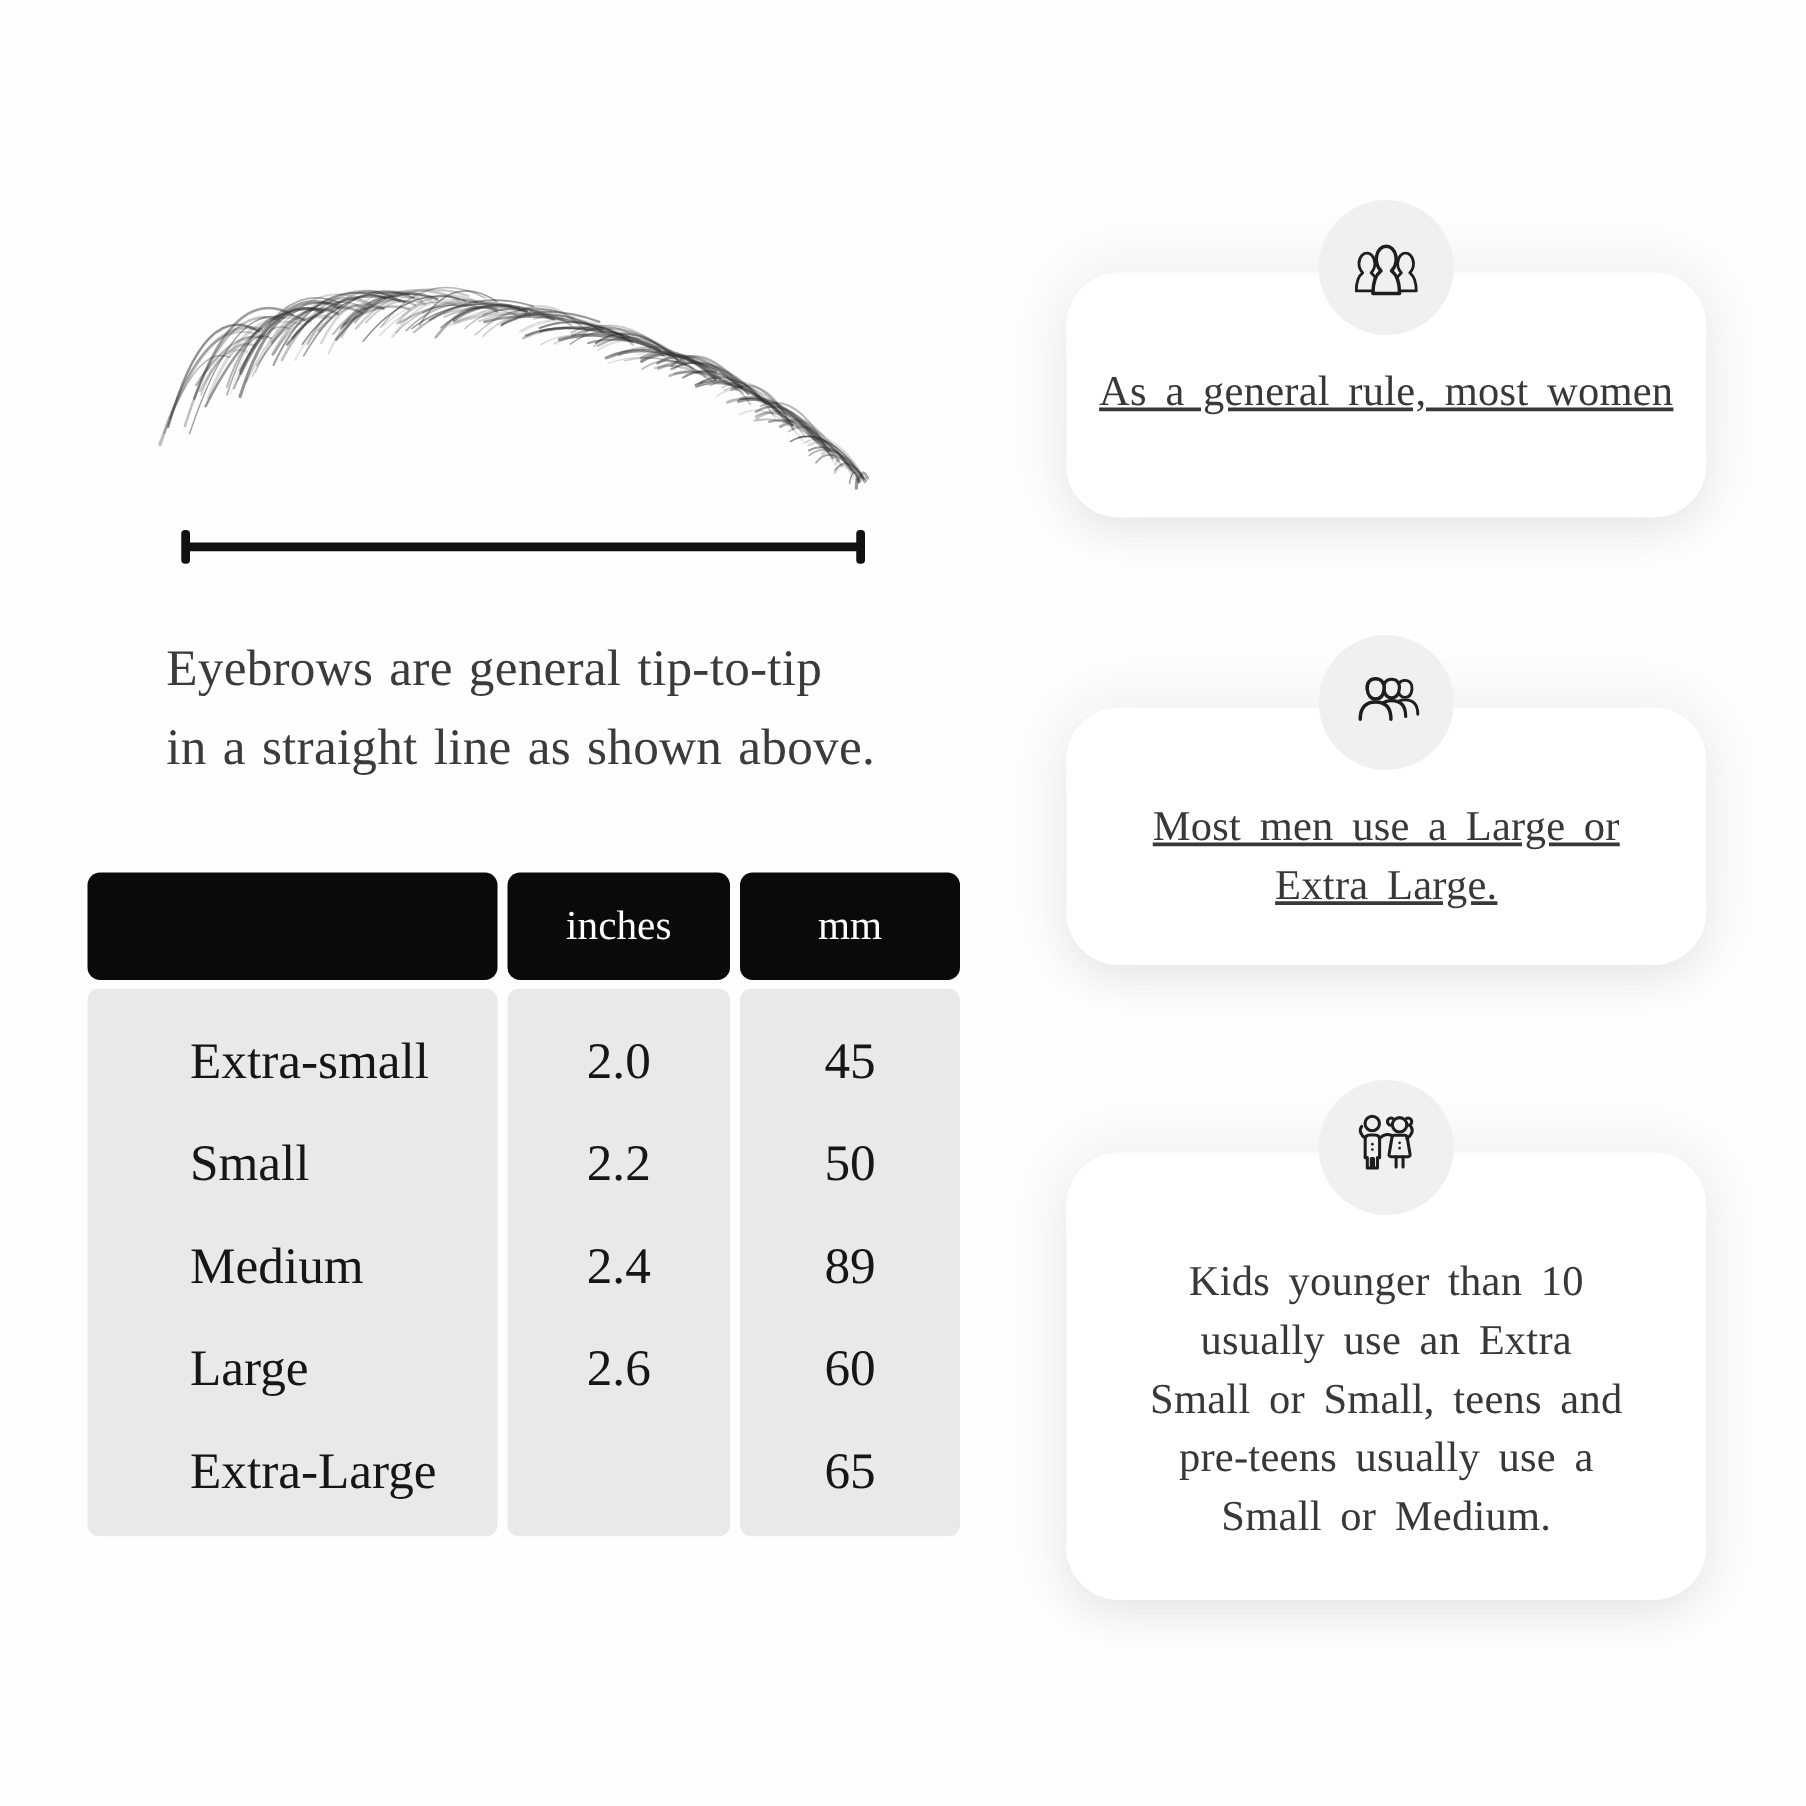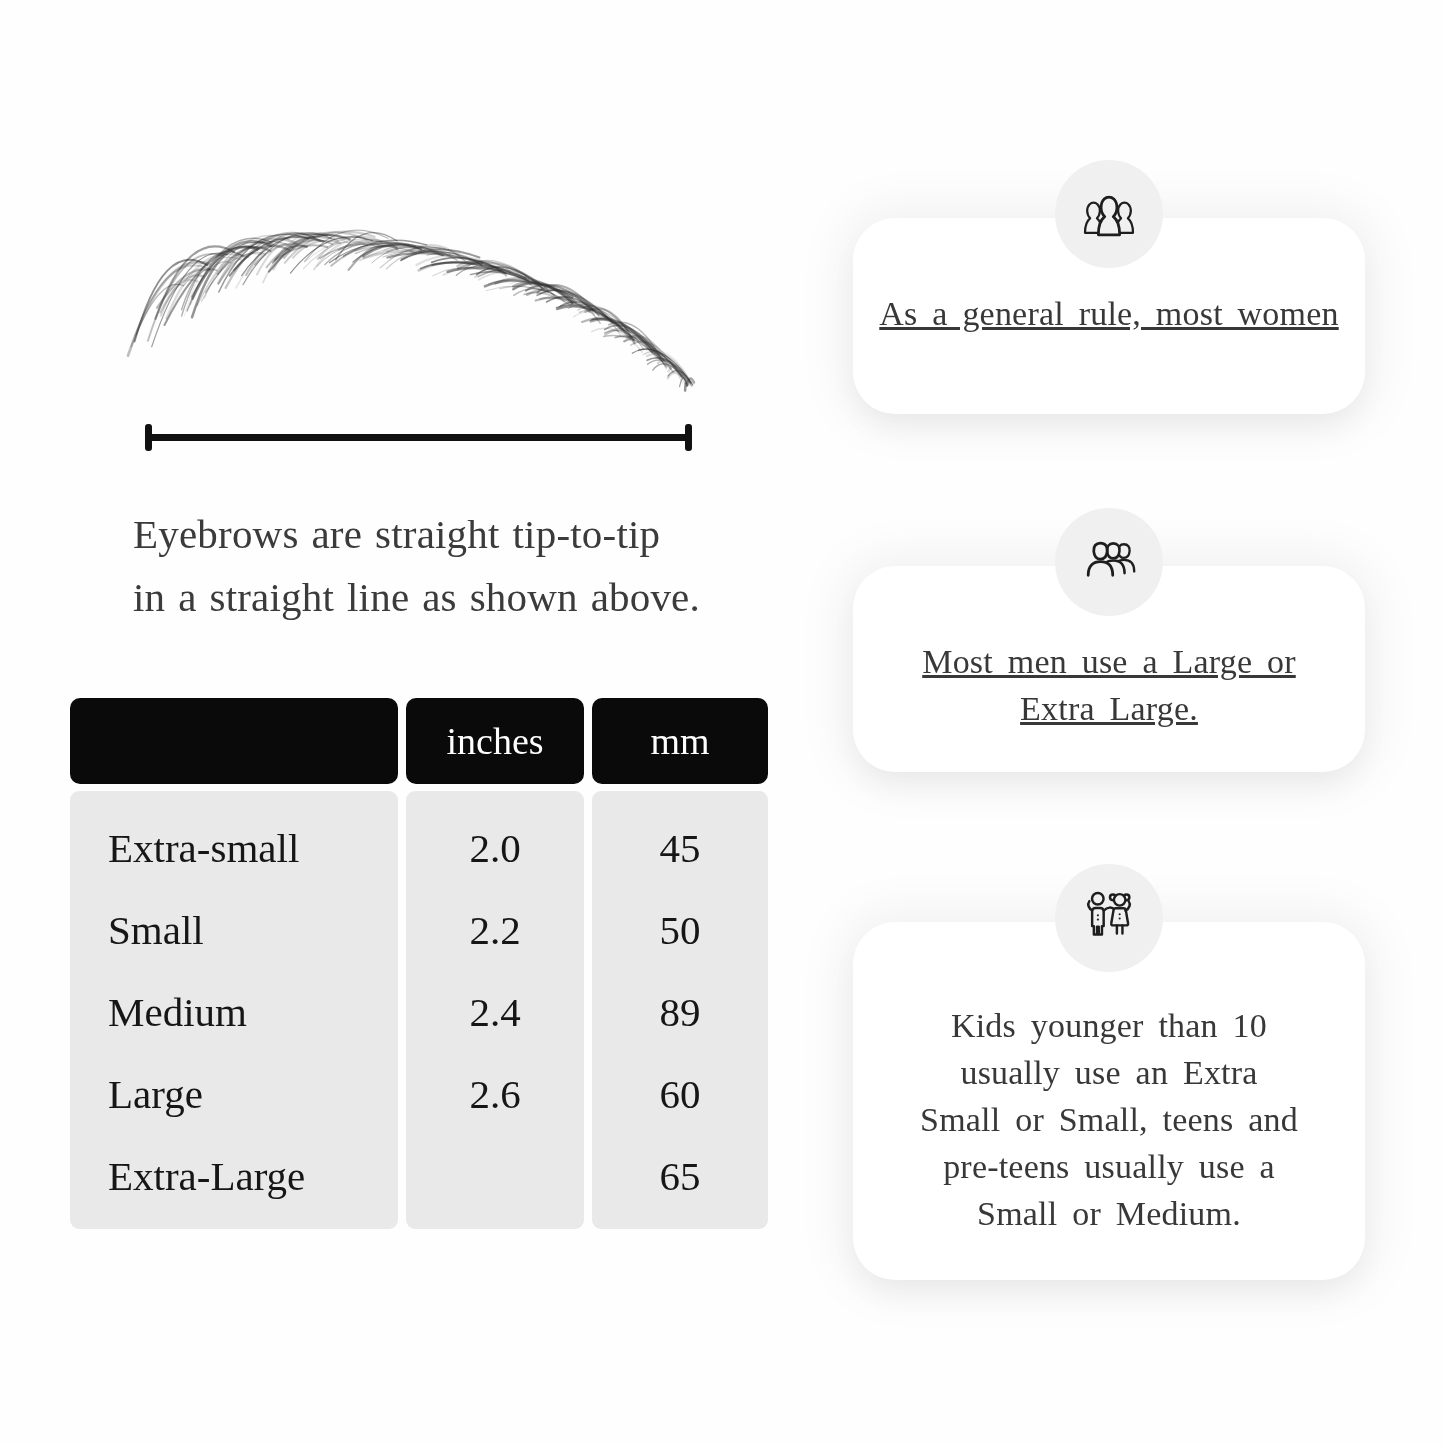--- a/index.html
+++ b/index.html
@@ -13,25 +13,25 @@
                 background:#111;border-radius:3px;}
   .measure-line .tick{position:absolute;top:-10px;width:7px;height:27px;background:#111;border-radius:3px;}
   .tick-l{left:-2px;} .tick-r{right:-2px;}
   .caption{position:absolute;left:133px;top:503px;font-size:41px;line-height:63px;
            color:#3b3b3b;letter-spacing:0.2px;word-spacing:0.06em;white-space:nowrap;}
 
   
   .size-table{position:absolute;left:70px;top:698px;width:698px;}
   .thead,.tbody{display:grid;grid-template-columns:328px 178px 176px;column-gap:8px;}
   .th{height:86px;background:#0a0a0a;border-radius:10px;color:#fff;
-      display:flex;align-items:center;justify-content:center;font-size:38px;}
+      display:flex;align-items:center;justify-content:center;font-size:33px;}
   .tbody{margin-top:7px;}
   .tcol{height:438px;background:#e9e9e9;border-radius:9px;padding-top:16px;box-sizing:border-box;}
   .tcell{height:82px;display:flex;align-items:center;font-size:41px;color:#161616;}
-  .tcol-labels .tcell{padding-left:38px;text-align:right;}
+  .tcol-labels .tcell{padding-left:82px;text-align:right;}
   .tcol-num .tcell{justify-content:center;}
 
   
   .card{position:absolute;left:853px;width:512px;background:#fff;border-radius:42px;
         box-shadow:0 0 48px 14px rgba(0,0,0,0.05), 0 16px 32px -6px rgba(0,0,0,0.055);}
   .card1{top:218px;height:196px;}
   .card2{top:566px;height:206px;}
   .card3{top:922px;height:358px;}
   .icon-circle{position:absolute;left:50%;top:-58px;transform:translateX(-50%);
                width:108px;height:108px;border-radius:50%;background:#f0f0f0;
@@ -210,21 +210,21 @@
         <path d="M530.9,128.0 Q556.7,115.4 578.5,160.3" fill="none" stroke="#2e2e2e" stroke-width="1.73" stroke-opacity="0.10" stroke-linecap="round"></path>
       </svg>
   </div>
 
   <div class="measure-line">
     <span class="tick tick-l"></span>
     <span class="tick tick-r"></span>
   </div>
 
   <div class="caption">
-    <div>Eyebrows are straight tip-to-tip</div>
+    <div>Eyebrows are general tip-to-tip</div>
     <div>in a straight line as shown above.</div>
   </div>
 
   <div class="size-table">
     <div class="thead">
       <div class="th"></div>
       <div class="th">inches</div>
       <div class="th">mm</div>
     </div>
     <div class="tbody">

